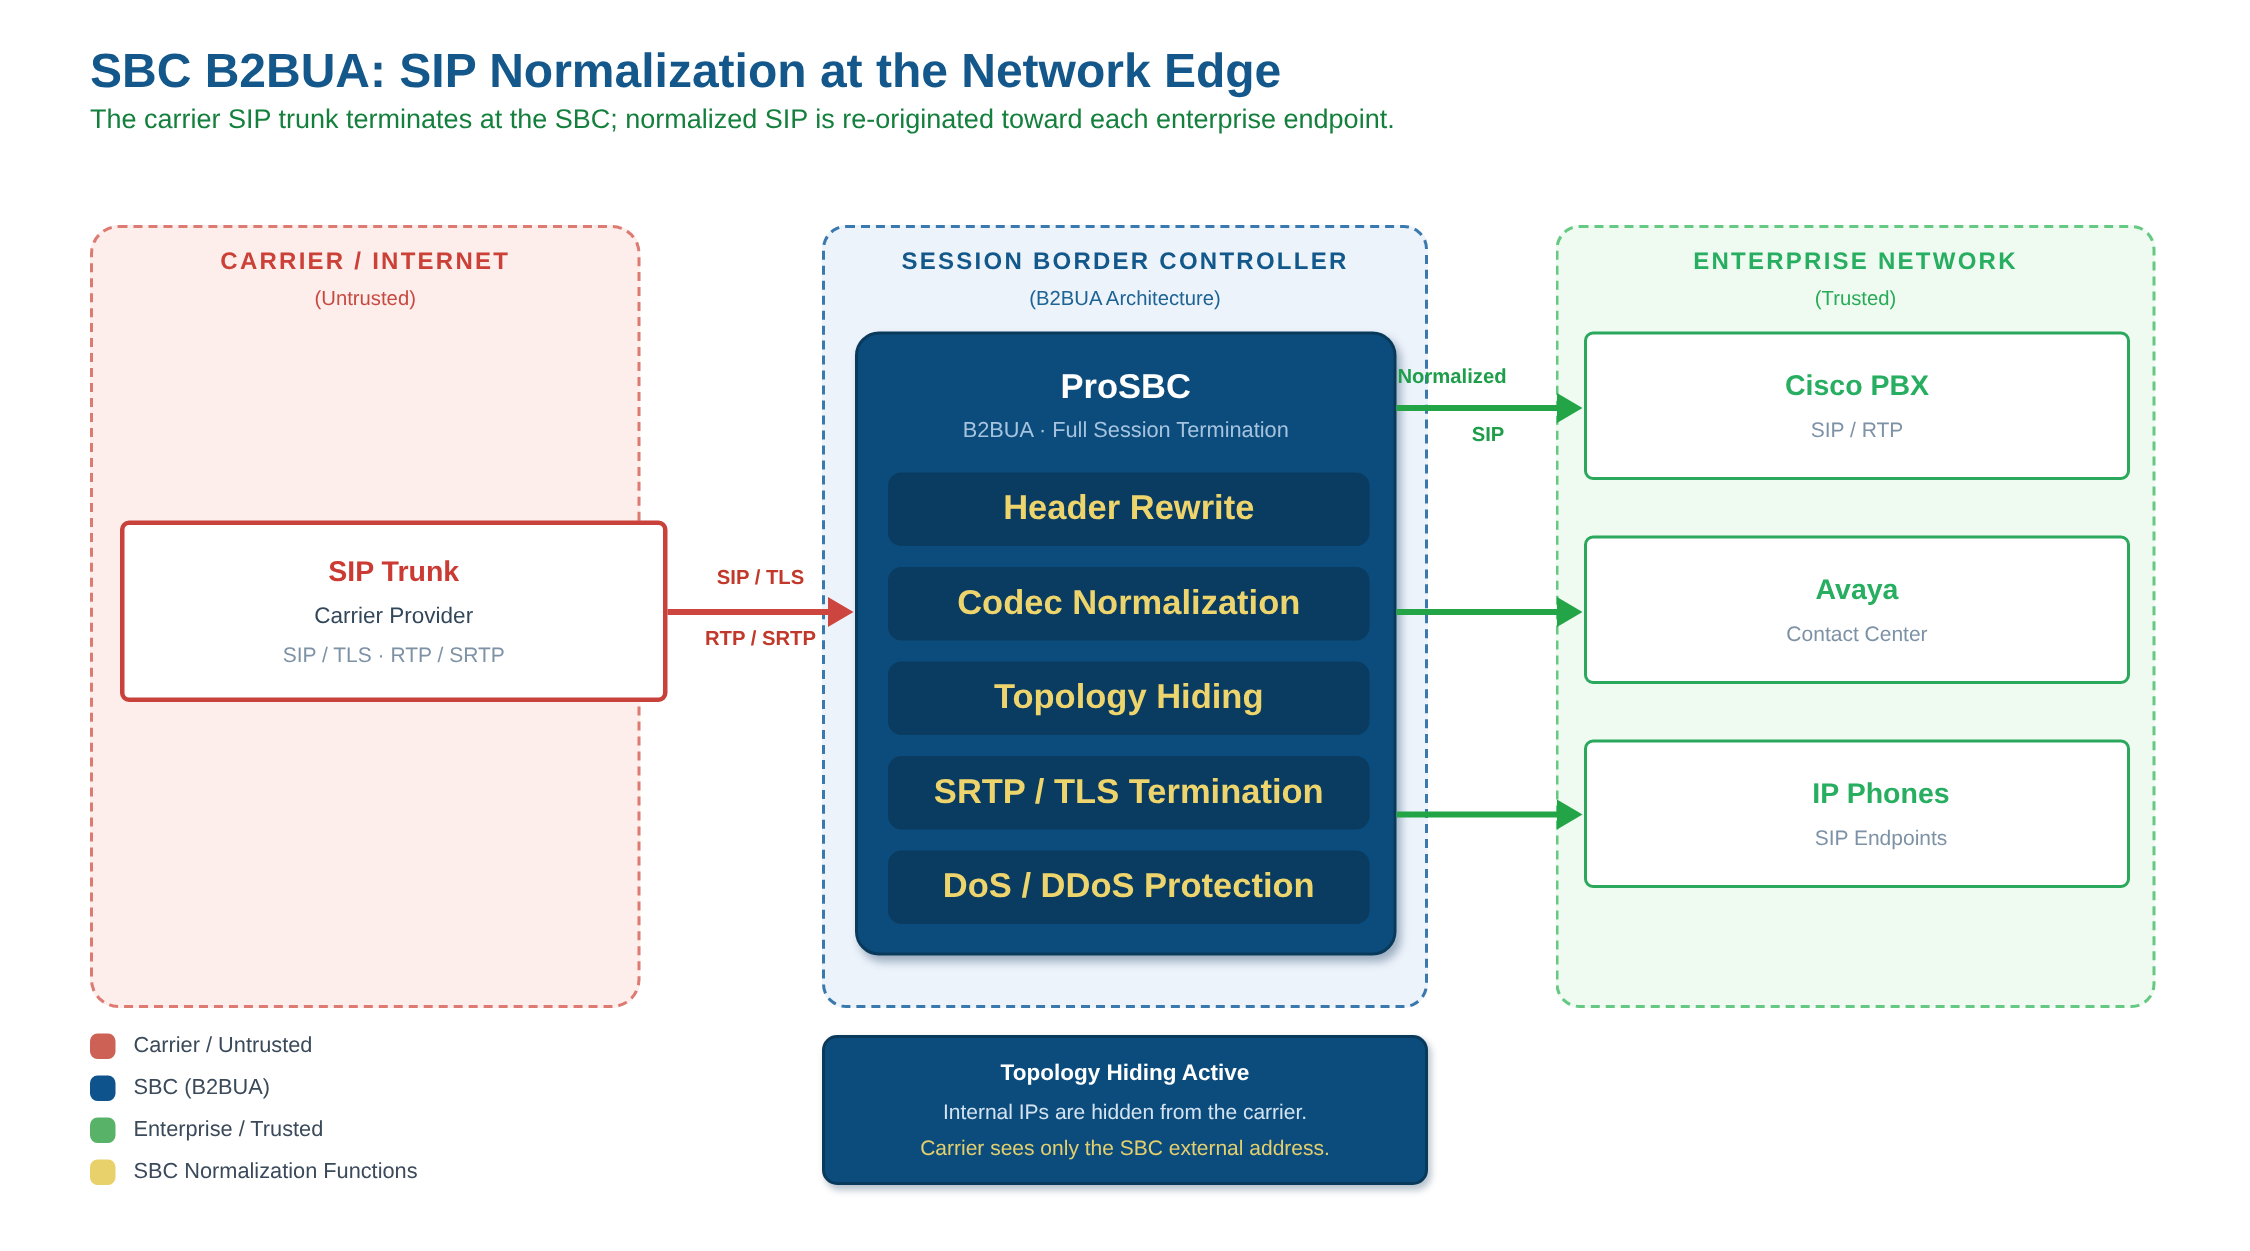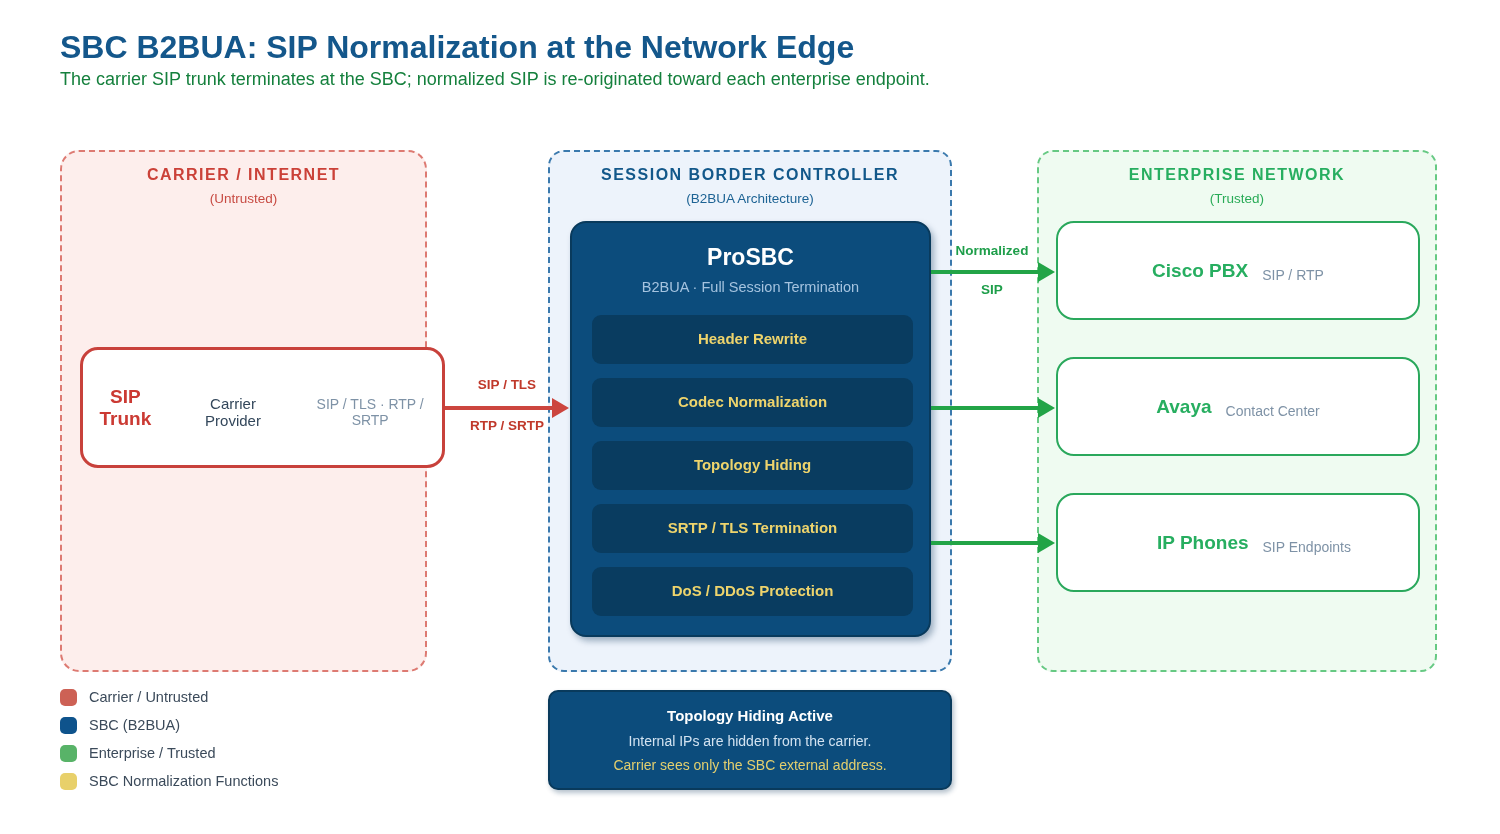--- a/index.html
+++ b/index.html
@@ -31,45 +31,44 @@
   }
   .zone-sub { text-align:center; font-size:13.5px; margin-top:7px; }
   .zone-carrier .zone-title { color:#cb4138; }
   .zone-carrier .zone-sub   { color:#c74a42; }
   .zone-sbc .zone-title { color:#13588a; }
   .zone-sbc .zone-sub   { color:#1d6394; }
   .zone-enterprise .zone-title { color:#27ae60; }
   .zone-enterprise .zone-sub   { color:#29ab57; }
   
   .node {
-    position:absolute; background:#ffffff; border-radius:18px;
-    display:flex; flex-direction:row; align-items:center; justify-content:center;
+    position:absolute; background:#ffffff; border-radius:6px;
+    display:flex; flex-direction:column; align-items:center; justify-content:center;
     text-align:center;
-    gap:14px;
   }
   .node-title { font-weight:bold; font-size:19px; }
   .node-sub   { font-size:14px; color:#7e92a6; margin-top:9px; }
   .node-line  { font-size:15px; color:#33475b; margin-top:9px; }
   #sip-trunk { left:80px; top:347px; width:365px; height:121px; border:3px solid #c8413b; }
   #sip-trunk .node-title { color:#cb3a33; }
   .endpoint { left:1056px; width:364px; height:99px; border:2px solid #2aa85c; }
   .endpoint .node-title { color:#27ae60; }
   #ep-0 { top:221px; } #ep-1 { top:357px; } #ep-2 { top:493px;padding-left:32px; }
   
   #prosbc {
     position:absolute; left:570px; top:221px; width:361px; height:416px;
     background:#0c4c7c; border:2px solid #093a5c; border-radius:16px;
     box-shadow:3px 4px 6px rgba(9,50,85,0.35); text-align:center;
   }
   .prosbc-title { margin-top:21px; font-size:23px; font-weight:bold; color:#ffffff; }
   .prosbc-sub   { margin-top:8px; font-size:14.5px; color:#a5c3df; }
   .fn {
     position:absolute; left:20px; width:321px; height:49px;
     background:#093c60; border-radius:9px;
-    color:#eed46c; font-weight:bold; font-size:15px; line-height:47px; text-align:center;
+    color:#eed46c; font-weight:bold; font-size:23px; line-height:47px; text-align:center;
   }
   #fn-0{top:92px;} #fn-1{top:155px;} #fn-2{top:218px;} #fn-3{top:281px;} #fn-4{top:344px;}
   
   .arrow-line { position:absolute; height:4px; }
   .arrow-head { position:absolute; width:0; height:0; border-top:10px solid transparent; border-bottom:10px solid transparent; }
   .red-line { background:#cc453e; }
   .red-head { border-left:17px solid #cc453e; }
   .green-line { background:#22a447; }
   .green-head { border-left:17px solid #22a447; }
   .arrow-label { position:absolute; font-size:13.5px; font-weight:bold; text-align:center; width:112px; }
@@ -143,21 +142,21 @@
   </div>
 
   <div>
     <div class="arrow-label red-label" style="left:451px; top:377px;">SIP / TLS</div>
     <div class="arrow-line red-line" style="left:445px; top:406px; width:110px;"></div>
     <div class="arrow-head red-head" style="left:552px; top:398px;"></div>
     <div class="arrow-label red-label" style="left:451px; top:418px;">RTP / SRTP</div>
   </div>
 
   <div>
-    <div class="arrow-label green-label" style="left:936px; top:243px;">Normalized</div>
+    <div class="arrow-label green-label" style="left:912px; top:243px;">Normalized</div>
     <div class="arrow-line green-line" style="left:931px; top:270px; width:108px;"></div>
     <div class="arrow-head green-head" style="left:1038px; top:262px;"></div>
     <div class="arrow-label green-label" style="left:936px; top:282px;">SIP</div>
   </div>
 
   <div>
     <div class="arrow-line green-line" style="left:931px; top:406px; width:108px;"></div>
     <div class="arrow-head green-head" style="left:1038px; top:398px;"></div>
   </div>
 

